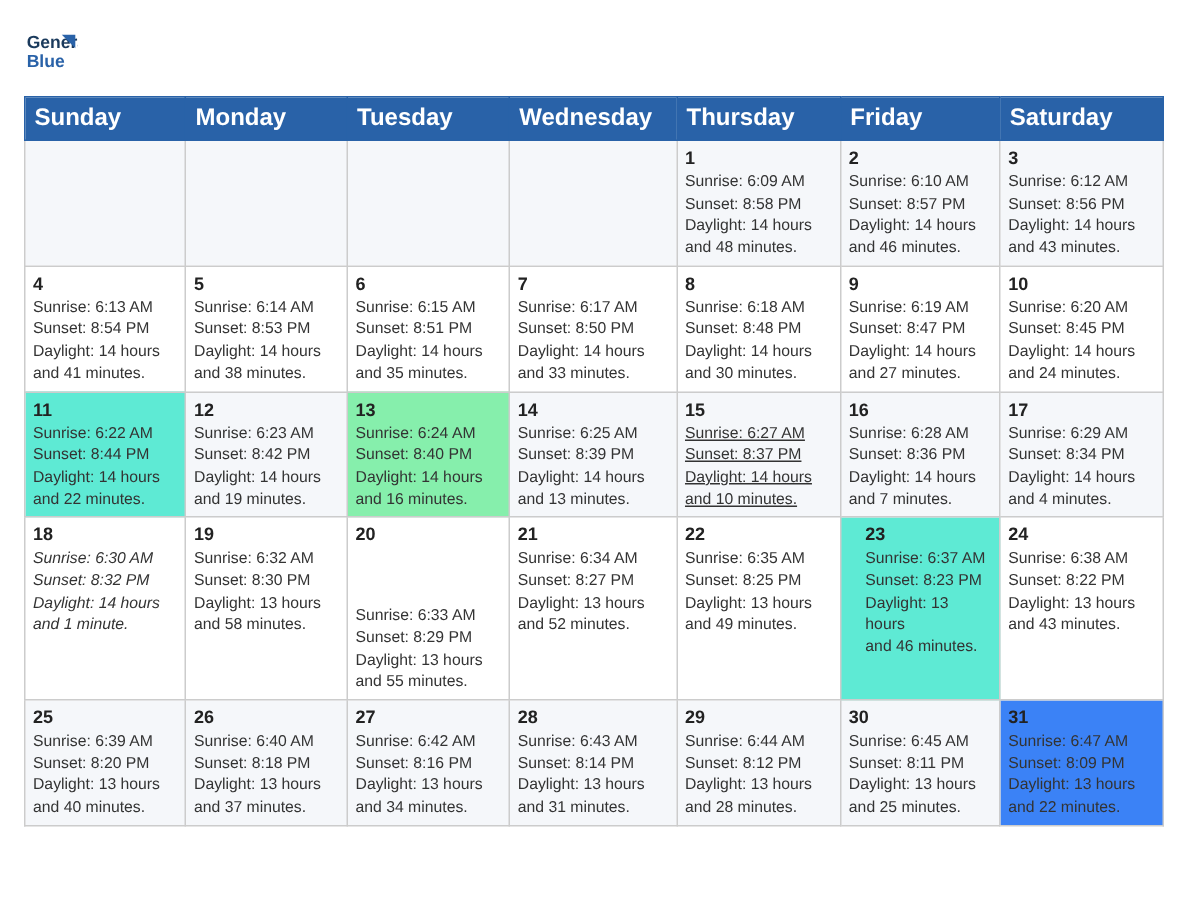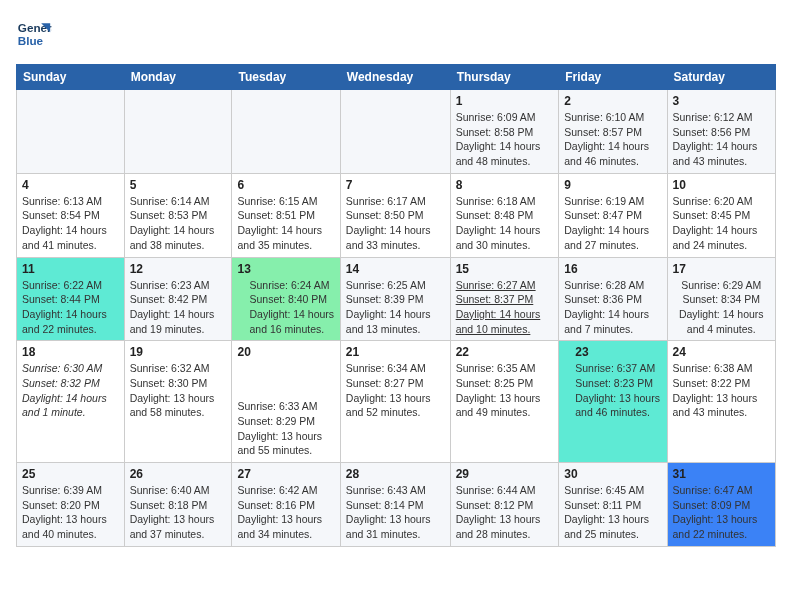--- a/index.html
+++ b/index.html
@@ -40,21 +40,21 @@
     .calendar-table {
       width: 100%;
       border-collapse: collapse;
       font-size: 11px;
     }
     .calendar-table thead tr th {
       background-color: #2962a8;
       color: #fff;
       text-align: left;
       padding: 5px 6px;
-      font-size: 12px;
+      font-size: 16px;
       font-weight: bold;
       border: 1px solid #2962a8;
     }
     .calendar-table tbody tr td {
       border: 1px solid #ccc;
       vertical-align: top;
       padding: 4px 5px;
       height: 80px;
       width: 113px;
       background: #fff;
@@ -199,21 +199,21 @@
         </td>
         <td style="background: rgb(245, 247, 250);">
           <span class="day-number">12</span>
           <div class="day-info" style="white-space: pre-line;">Sunrise: 6:23 AM
 Sunset: 8:42 PM
 Daylight: 14 hours
 and 19 minutes.</div>
         </td>
         <td style="background: #86efac;">
           <span class="day-number">13</span>
-          <div class="day-info" style="white-space: pre-line; margin-left: 12px;">Sunrise: 6:24 AM
+          <div class="day-info" style="white-space: pre-line;">Sunrise: 6:24 AM
 Sunset: 8:40 PM
 Daylight: 14 hours
 and 16 minutes.</div>
         </td>
         <td style="background: rgb(245, 247, 250);">
           <span class="day-number">14</span>
           <div class="day-info" style="white-space: pre-line;">Sunrise: 6:25 AM
 Sunset: 8:39 PM
 Daylight: 14 hours
 and 13 minutes.</div>
@@ -227,21 +227,21 @@
         </td>
         <td style="background: rgb(245, 247, 250);">
           <span class="day-number">16</span>
           <div class="day-info" style="white-space: pre-line;">Sunrise: 6:28 AM
 Sunset: 8:36 PM
 Daylight: 14 hours
 and 7 minutes.</div>
         </td>
         <td style="background: rgb(245, 247, 250);">
           <span class="day-number">17</span>
-          <div class="day-info" style="white-space: pre-line; text-align: center;">Sunrise: 6:29 AM
+          <div class="day-info" style="white-space: pre-line;">Sunrise: 6:29 AM
 Sunset: 8:34 PM
 Daylight: 14 hours
 and 4 minutes.</div>
         </td>
       </tr>
       <tr>
         <td style="background: rgb(255, 255, 255);">
           <span class="day-number">18</span>
           <div class="day-info" style="white-space: pre-line; font-style: italic;">Sunrise: 6:30 AM
 Sunset: 8:32 PM

